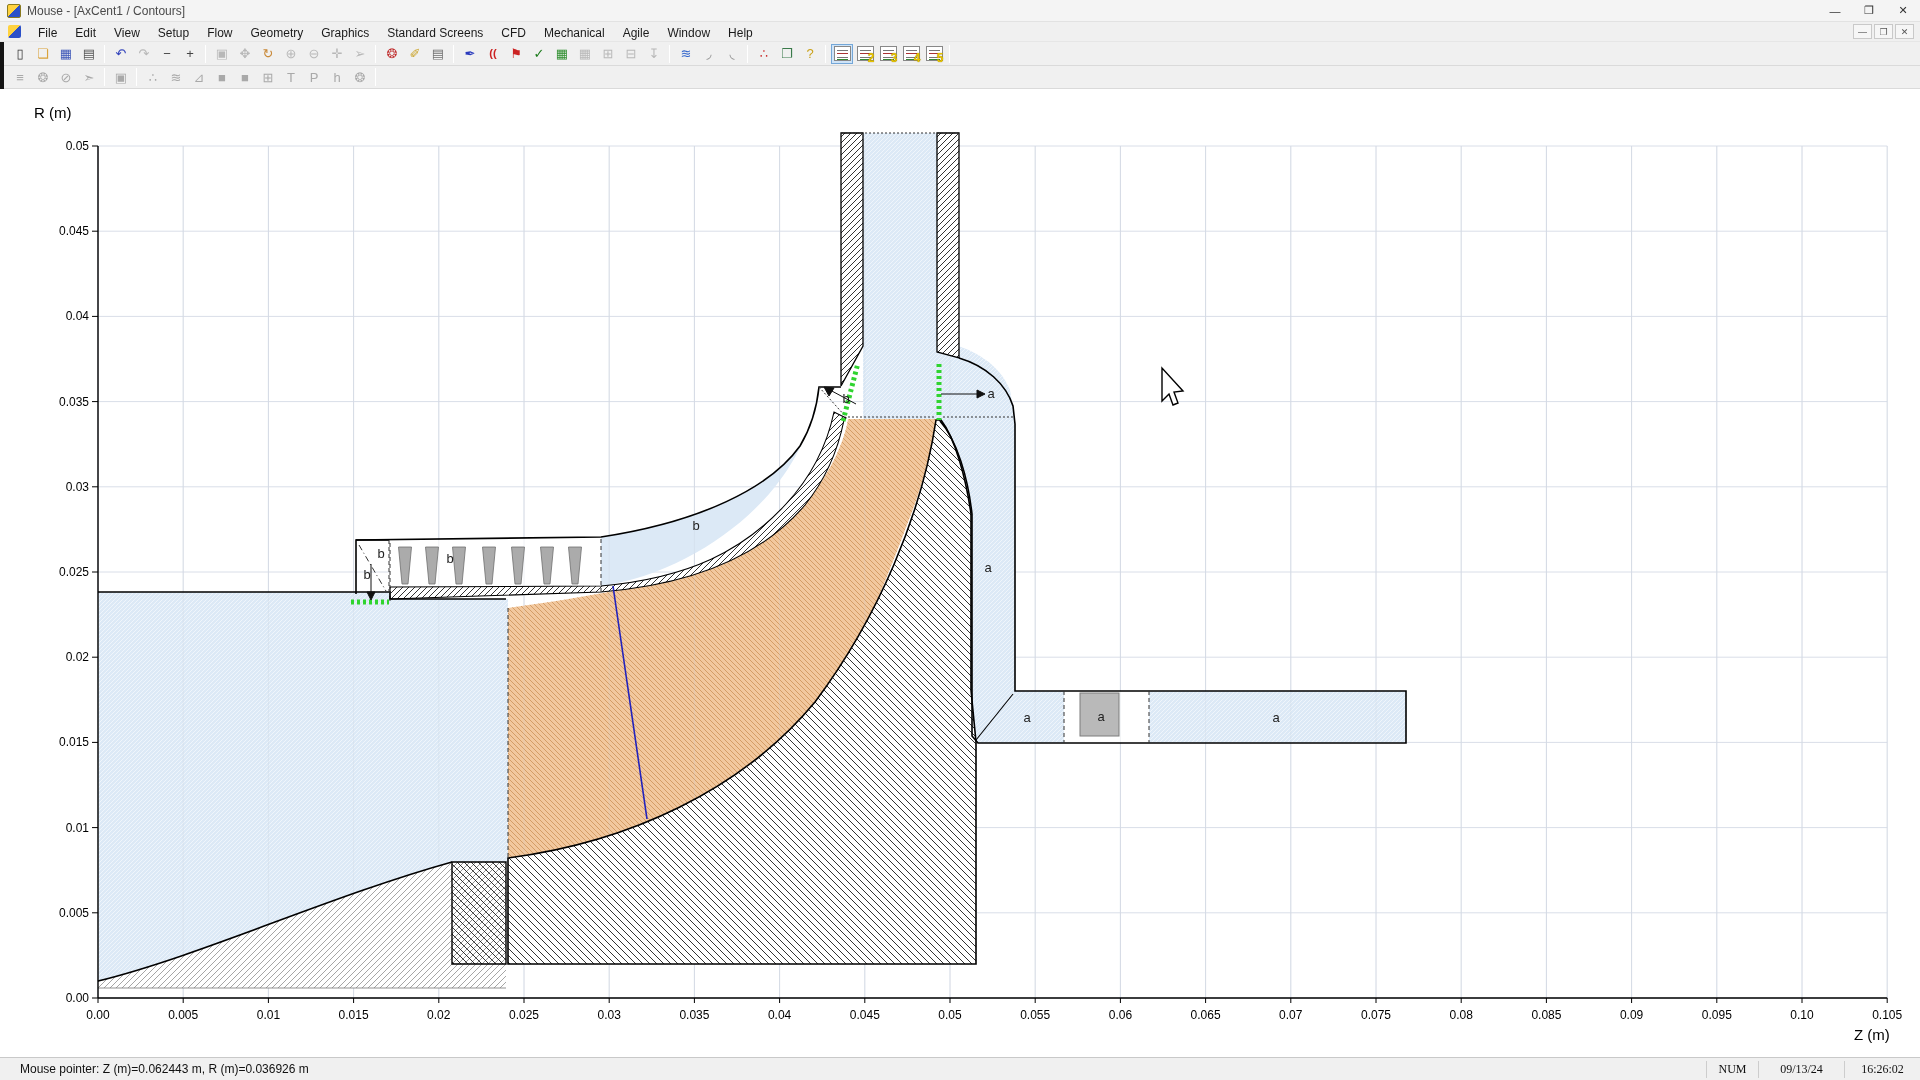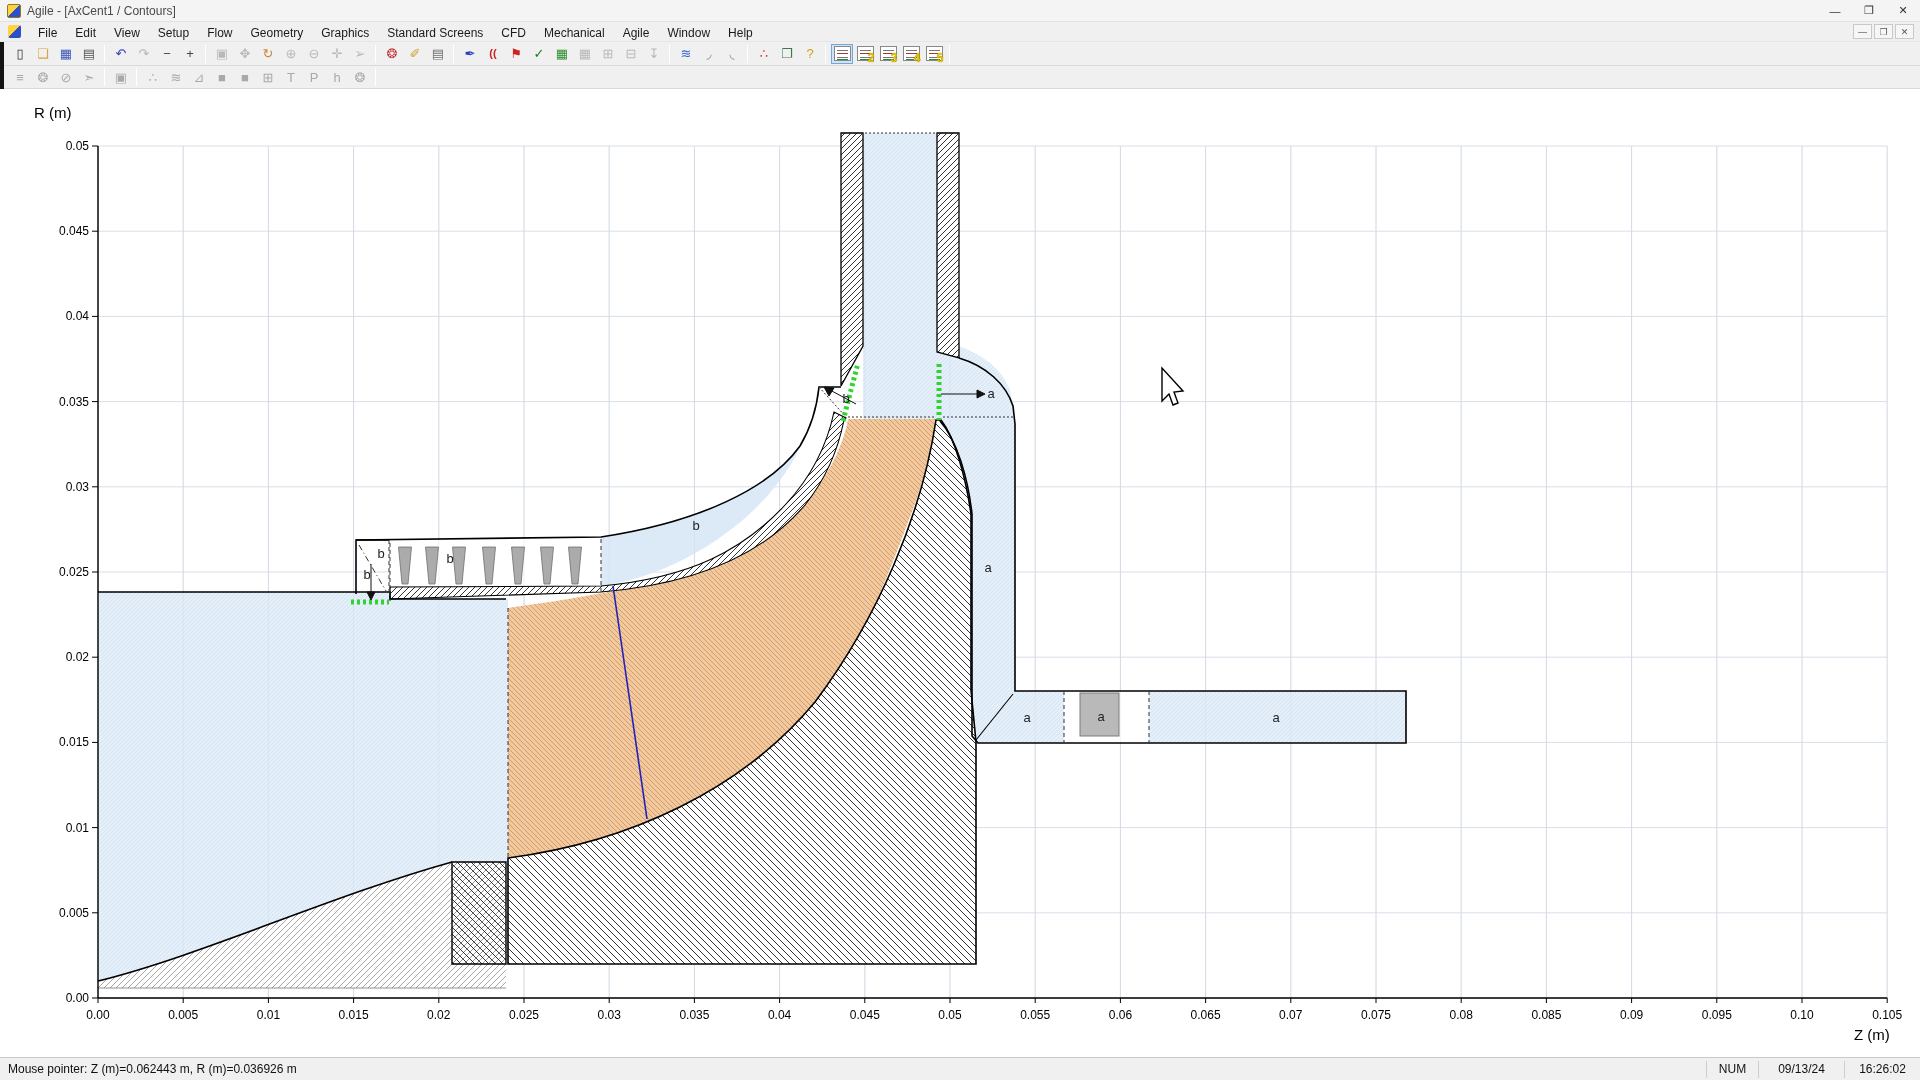--- a/index.html
+++ b/index.html
@@ -42,31 +42,31 @@
     color:#e6c400; text-shadow:0 0 1px #7a6000; }
 
   
   #client { position:absolute; left:0; top:90px; width:1920px; height:967px; background:#fff; }
   svg text { font-family:"Liberation Sans", sans-serif; }
 
   
   .statusbar { position:absolute; left:0; top:1057px; width:1920px; height:23px;
     background:#f0f0f0; border-top:1px solid #c9c9c9; display:flex; align-items:center;
     font-size:12px; color:#111; }
-  .sb-left { padding-left:8px; flex:1; }
+  .sb-left { padding-left:20px; flex:1; }
   .sb-pane { border-left:1px solid #cdcdcd; height:17px; display:flex; align-items:center;
-    justify-content:center; }
+    justify-content:center;font-family:Liberation Serif, serif; }
   .sb-num { width:52px; } .sb-date { width:86px; } .sb-time { width:76px; }
 </style>
 </head>
 <body>
 
 <div class="titlebar">
   <span class="app-ic"></span>
-  <span class="title-text">Agile - [AxCent1 / Contours]</span>
+  <span class="title-text">Mouse - [AxCent1 / Contours]</span>
   <div class="cap-btns">
     <span class="cap-btn">—</span>
     <span class="cap-btn">❐</span>
     <span class="cap-btn">✕</span>
   </div>
 </div>
 
 <div class="menubar">
   <span class="menu-ic"></span>
   <span id="menu-items"><span class="menu-item">File</span><span class="menu-item">Edit</span><span class="menu-item">View</span><span class="menu-item">Setup</span><span class="menu-item">Flow</span><span class="menu-item">Geometry</span><span class="menu-item">Graphics</span><span class="menu-item">Standard Screens</span><span class="menu-item">CFD</span><span class="menu-item">Mechanical</span><span class="menu-item">Agile</span><span class="menu-item">Window</span><span class="menu-item">Help</span></span>

